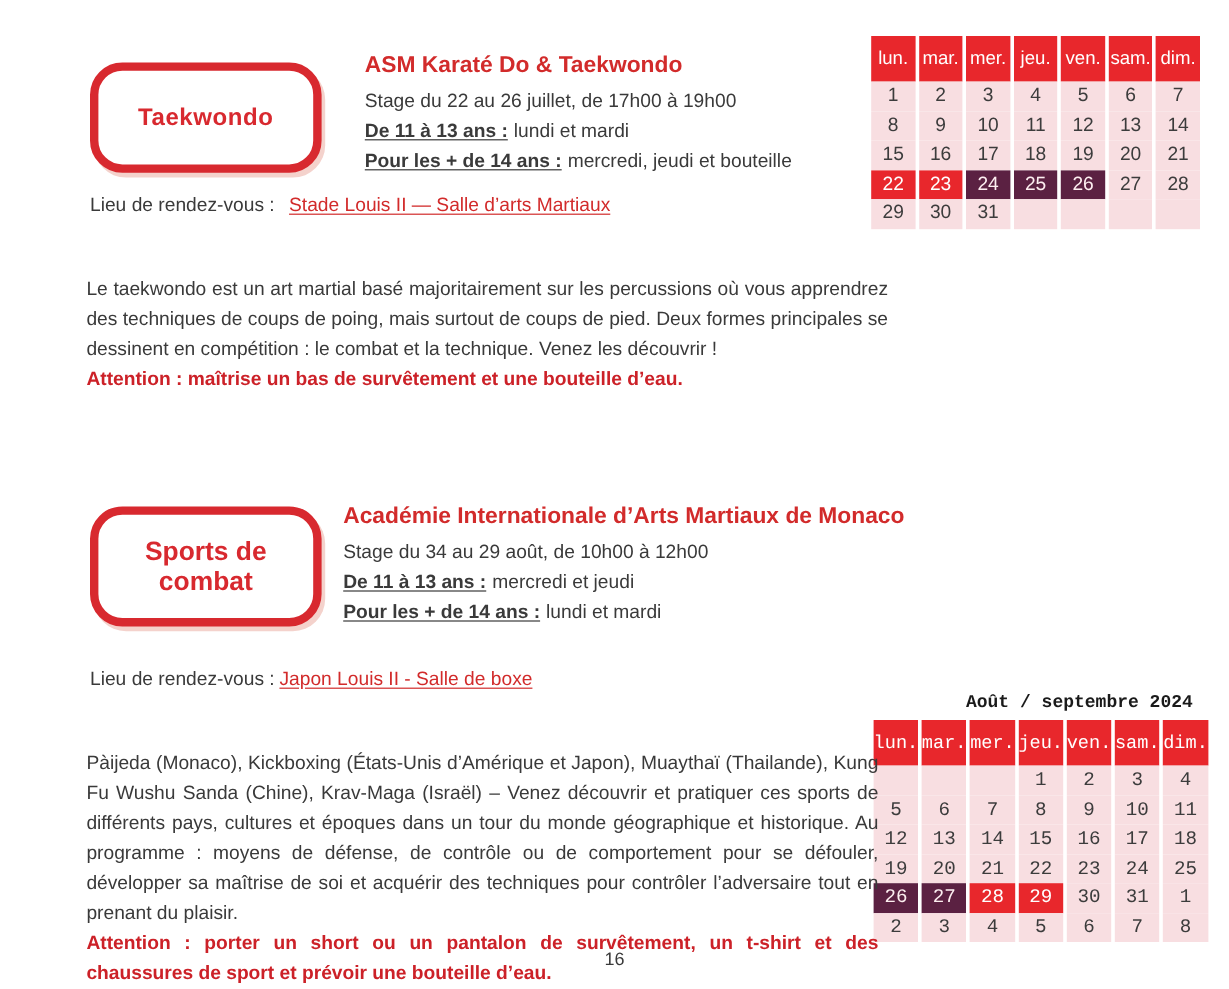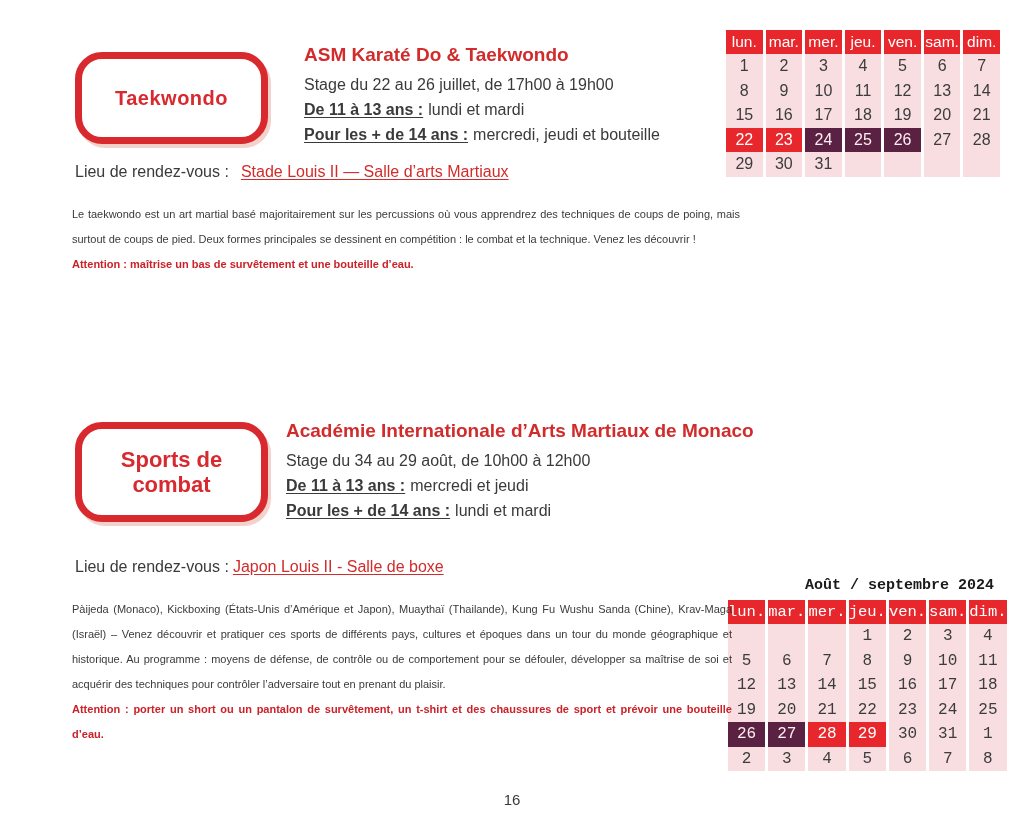--- a/index.html
+++ b/index.html
@@ -25,33 +25,33 @@
   .info-row{font-size:16px;line-height:25px;}
   .label{font-weight:bold;text-decoration:underline;text-underline-offset:2px;margin-right:5px;}
   
   .lieu{position:absolute;font-size:16px;line-height:21px;}
   #lieu1{left:75px;top:161px;}
   #lieu2{left:75px;top:556px;}
   .link{color:#d22b2b;text-decoration:underline;text-underline-offset:2px;cursor:pointer;}
   #lieu1 .link{margin-left:12px;}
   #lieu2 .link{margin-left:4px;}
   
-  .para{position:absolute;font-size:11px;line-height:25px;text-align:justify;}
+  .para{position:absolute;font-size:16px;line-height:25px;text-align:justify;margin-top:27px;}
   #para1{left:72px;top:202px;width:668px;}
   #para2{left:72px;top:597px;width:660px;}
   .attention{color:var(--attn-red,#cc2128);font-weight:bold;}
   
   .cal{position:absolute;width:274px;}
   #cal1{left:726px;top:30px;}
   #cal2{left:728px;top:577px;font-family:Liberation Mono, monospace;}
   .cal-title{font-weight:bold;font-size:15px;line-height:18px;text-align:right;
     padding-right:8px;margin-bottom:5px;color:#1a1a1a;}
   .cal-grid{display:grid;grid-template-columns:repeat(7,1fr);column-gap:3px;}
   .cal-cell{display:flex;align-items:center;justify-content:center;}
-  .cal-head{background:var(--red,#e8272c);color:#fff;height:24px;font-size:15.5px;}
+  .cal-head{background:var(--red,#e8272c);color:#fff;height:38px;font-size:15.5px;}
   .cal-day{background:var(--pink,#f8dee1);color:#3c3c3c;height:24.5px;font-size:16px;}
   .cal-day.hl-red{background:var(--red,#e8272c);color:#fff;}
   .cal-day.hl-dark{background:var(--maroon,#5b2142);color:#fdeef0;}
   
   .page-number{position:absolute;left:0;right:0;top:791px;text-align:center;font-size:15px;color:#3a3a3a;}
 </style>
 </head>
 <body>
 
 <div class="page">

